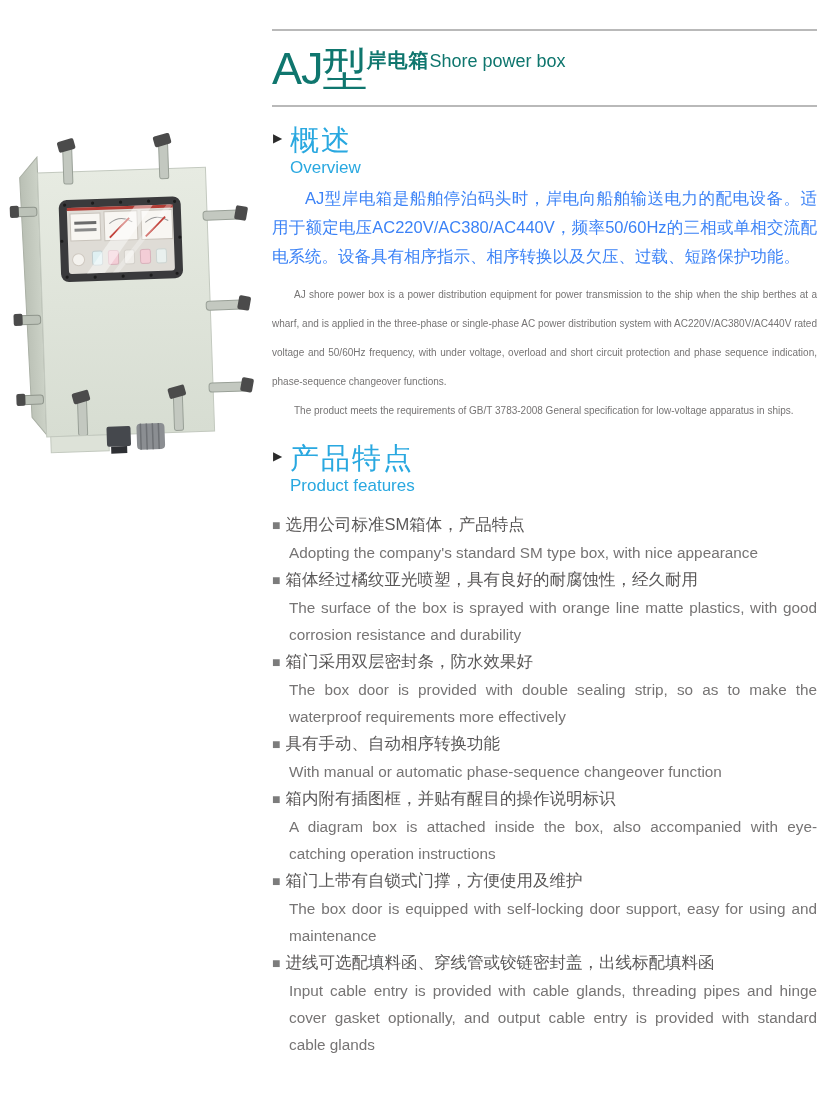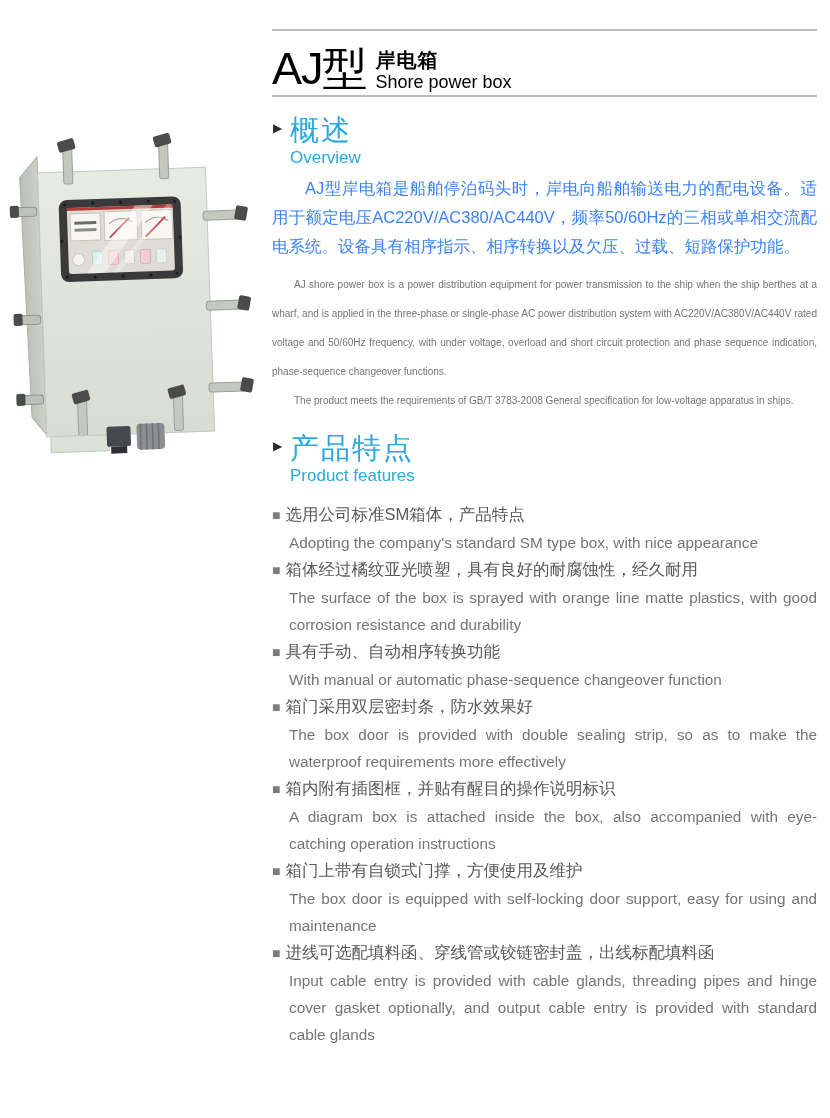--- a/index.html
+++ b/index.html
@@ -11,23 +11,23 @@
     height: 1118px;
     background: #ffffff;
     overflow: hidden;
   }
 
   
   .content { position: absolute; left: 272px; top: 0; width: 545px; }
   .rule { height: 2px; background: #b9b9b9; }
   .rule-top { margin-top: 29px; }
 
-  .title-block { display: flex; align-items: flex-start; gap: 9px; padding: 12px 0 9px 0; color: #000000; height: 64px; }
+  .title-block { display: flex; align-items: flex-start; padding: 12px 0 9px 0; color: #0f766e; height: 74px; }
   .title-code { font-size: 45px; line-height: 52px; letter-spacing: -1px; }
-  .title-sub { display: flex; flex-direction: column; padding-top: 6px; }
+  .title-sub { display: flex; flex-direction: row; padding-top: 6px; align-items: flex-end; }
   .title-cn { font-size: 20px; font-weight: 700; line-height: 23px; letter-spacing: 1px; }
   .title-en { font-size: 18px; line-height: 21px; }
 
   .section-header { margin-top: 17px; position: relative; padding-left: 18px; }
   .section-arrow { position: absolute; left: 1px; top: 7px; font-size: 12px; color: #2b2b2b; }
   .sec-cn { font-size: 29px; line-height: 32px; color: #29a8e0; letter-spacing: 2px; }
   .sec-en { font-size: 17px; line-height: 19px; color: #29a8e0; margin-top: 2px; }
 
   .para-cn { margin-top: 7px; }
   .para-cn p { font-size: 16.5px; line-height: 29px; color: #3b82f6; text-align: justify; text-indent: 2em; }
@@ -201,30 +201,30 @@
         <div class="feature-cn"><span class="bullet">■</span><span>选用公司标准SM箱体，产品特点</span></div>
         <div class="feature-en">Adopting the company's standard SM type box, with nice appearance</div>
       </div>
 
       <div class="feature">
         <div class="feature-cn"><span class="bullet">■</span><span>箱体经过橘纹亚光喷塑，具有良好的耐腐蚀性，经久耐用</span></div>
         <div class="feature-en">The surface of the box is sprayed with orange line matte plastics, with good corrosion resistance and durability</div>
       </div>
 
       <div class="feature">
+        <div class="feature-cn"><span class="bullet">■</span><span>箱门采用双层密封条，防水效果好</span></div>
+        <div class="feature-en">The box door is provided with double sealing strip, so as to make the waterproof requirements more effectively</div>
+      </div>
+
+      <div class="feature">
         <div class="feature-cn"><span class="bullet">■</span><span>具有手动、自动相序转换功能</span></div>
         <div class="feature-en">With manual or automatic phase-sequence changeover function</div>
       </div>
 
       <div class="feature">
-        <div class="feature-cn"><span class="bullet">■</span><span>箱门采用双层密封条，防水效果好</span></div>
-        <div class="feature-en">The box door is provided with double sealing strip, so as to make the waterproof requirements more effectively</div>
-      </div>
-
-      <div class="feature">
         <div class="feature-cn"><span class="bullet">■</span><span>箱内附有插图框，并贴有醒目的操作说明标识</span></div>
         <div class="feature-en">A diagram box is attached inside the box, also accompanied with eye-catching operation instructions</div>
       </div>
 
       <div class="feature">
         <div class="feature-cn"><span class="bullet">■</span><span>箱门上带有自锁式门撑，方便使用及维护</span></div>
         <div class="feature-en">The box door is equipped with self-locking door support, easy for using and maintenance</div>
       </div>
 
       <div class="feature">

